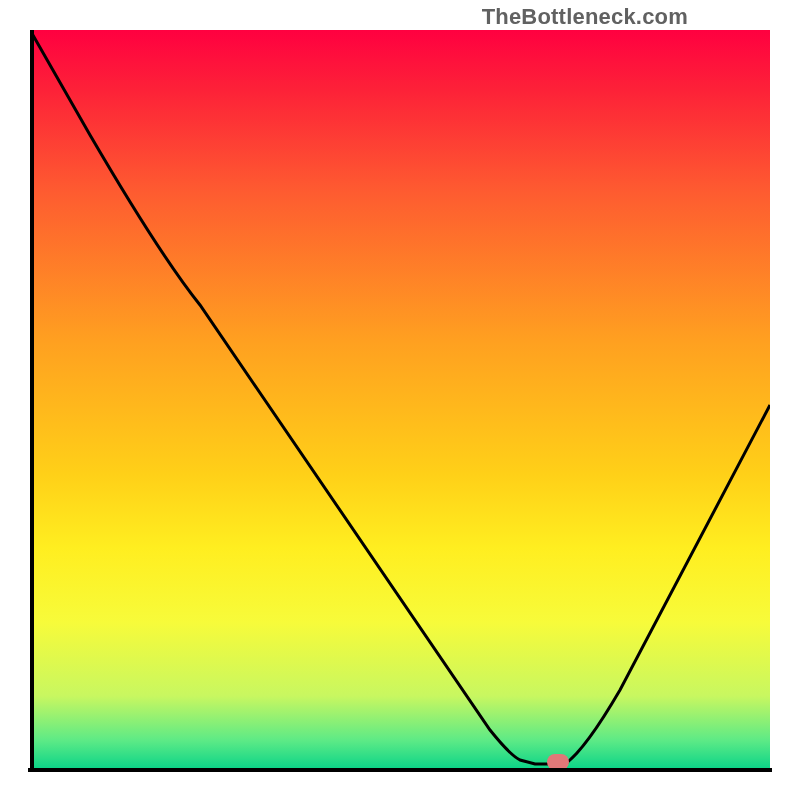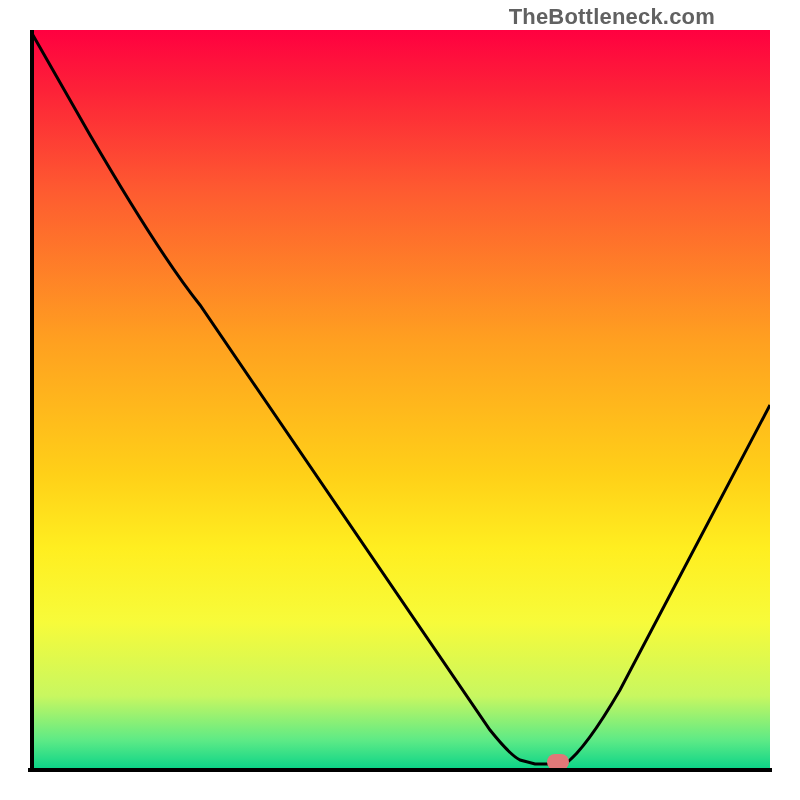--- a/index.html
+++ b/index.html
@@ -8,21 +8,20 @@
     width: 800px;
     height: 800px;
     overflow: hidden;
     font-family: Arial, sans-serif;
     background: #ffffff;
   }
   .chart-container {
     position: relative;
     width: 696px;
     height: 800px;
-    padding-left: 27px;
   }
   .plot-area {
     position: absolute;
     left: 30px;
     top: 30px;
     width: 740px;
     height: 740px;
     
     background: linear-gradient(
       to bottom,

